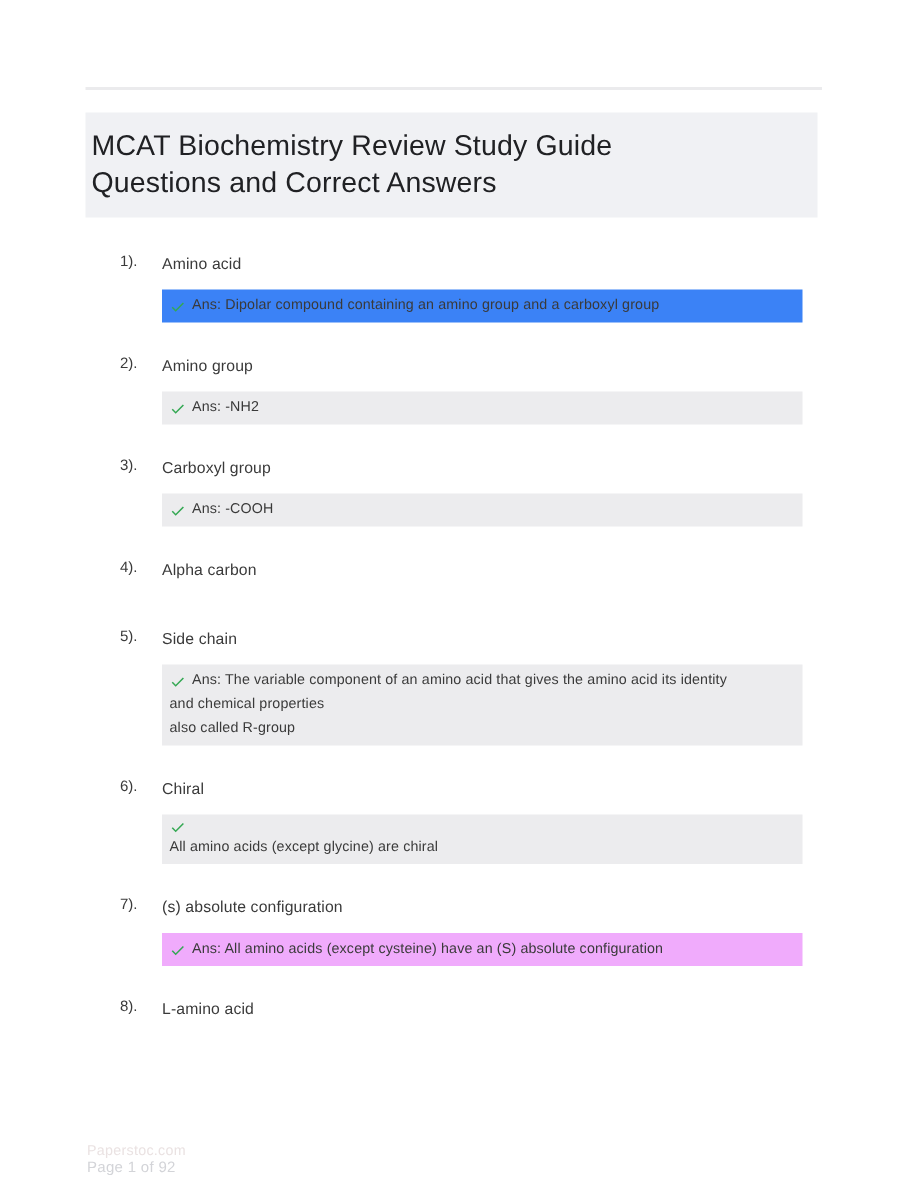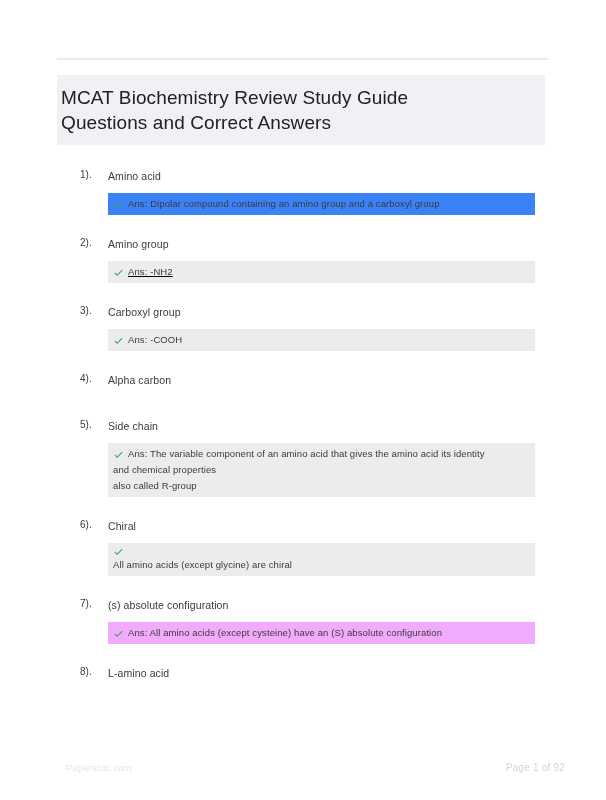--- a/index.html
+++ b/index.html
@@ -45,22 +45,22 @@
     padding: 3px 6px 3px 5px;
   }
   .aline {
     font-size: 9.5px; line-height: 16px; color: #3a3a3a;
     display: flex; align-items: center;
     letter-spacing: 0.1px;
     white-space: nowrap;
   }
   .check { display: inline-flex; margin-right: 4px; flex-shrink: 0; }
   .footer {
-    position: absolute; left: 66px; top: 762px; width: 499px;
-    display: flex; justify-content: space-between; align-items: baseline;
+    position: absolute; left: 58px; top: 762px; width: 499px;
+    display: flex; align-items: baseline; flex-direction: column;
   }
   .watermark { font-size: 9.5px; letter-spacing: 0.2px; }
   .page-indicator { font-size: 10px; letter-spacing: 0.2px; }
 </style>
 </head>
 <body>
 
 <div class="divider"></div>
 
 <div class="title-box" id="title-box" style="background: rgb(240, 241, 244);">
@@ -82,21 +82,21 @@
             </span>
             <span>Ans: Dipolar compound containing an amino group and a carboxyl group</span>
           </div>
         </div>
       </div>
     </div>
     <div class="item">
       <div class="num">2).</div>
       <div class="content">
         <div class="question">Amino group</div>
-        <div class="answer" style="background: rgb(236, 236, 238); text-decoration: underline;">
+        <div class="answer" style="background: rgb(236, 236, 238);">
           <div class="aline">
             <span class="check">
               <svg width="11" height="11" viewBox="0 0 24 24">
                 <path d="M9 16.2 4.8 12l-1.6 1.6L9 19.4 21 7.4 19.4 5.8z" fill="#34a853"></path>
               </svg>
             </span>
             <span>Ans: -NH2</span>
           </div>
         </div>
       </div>

